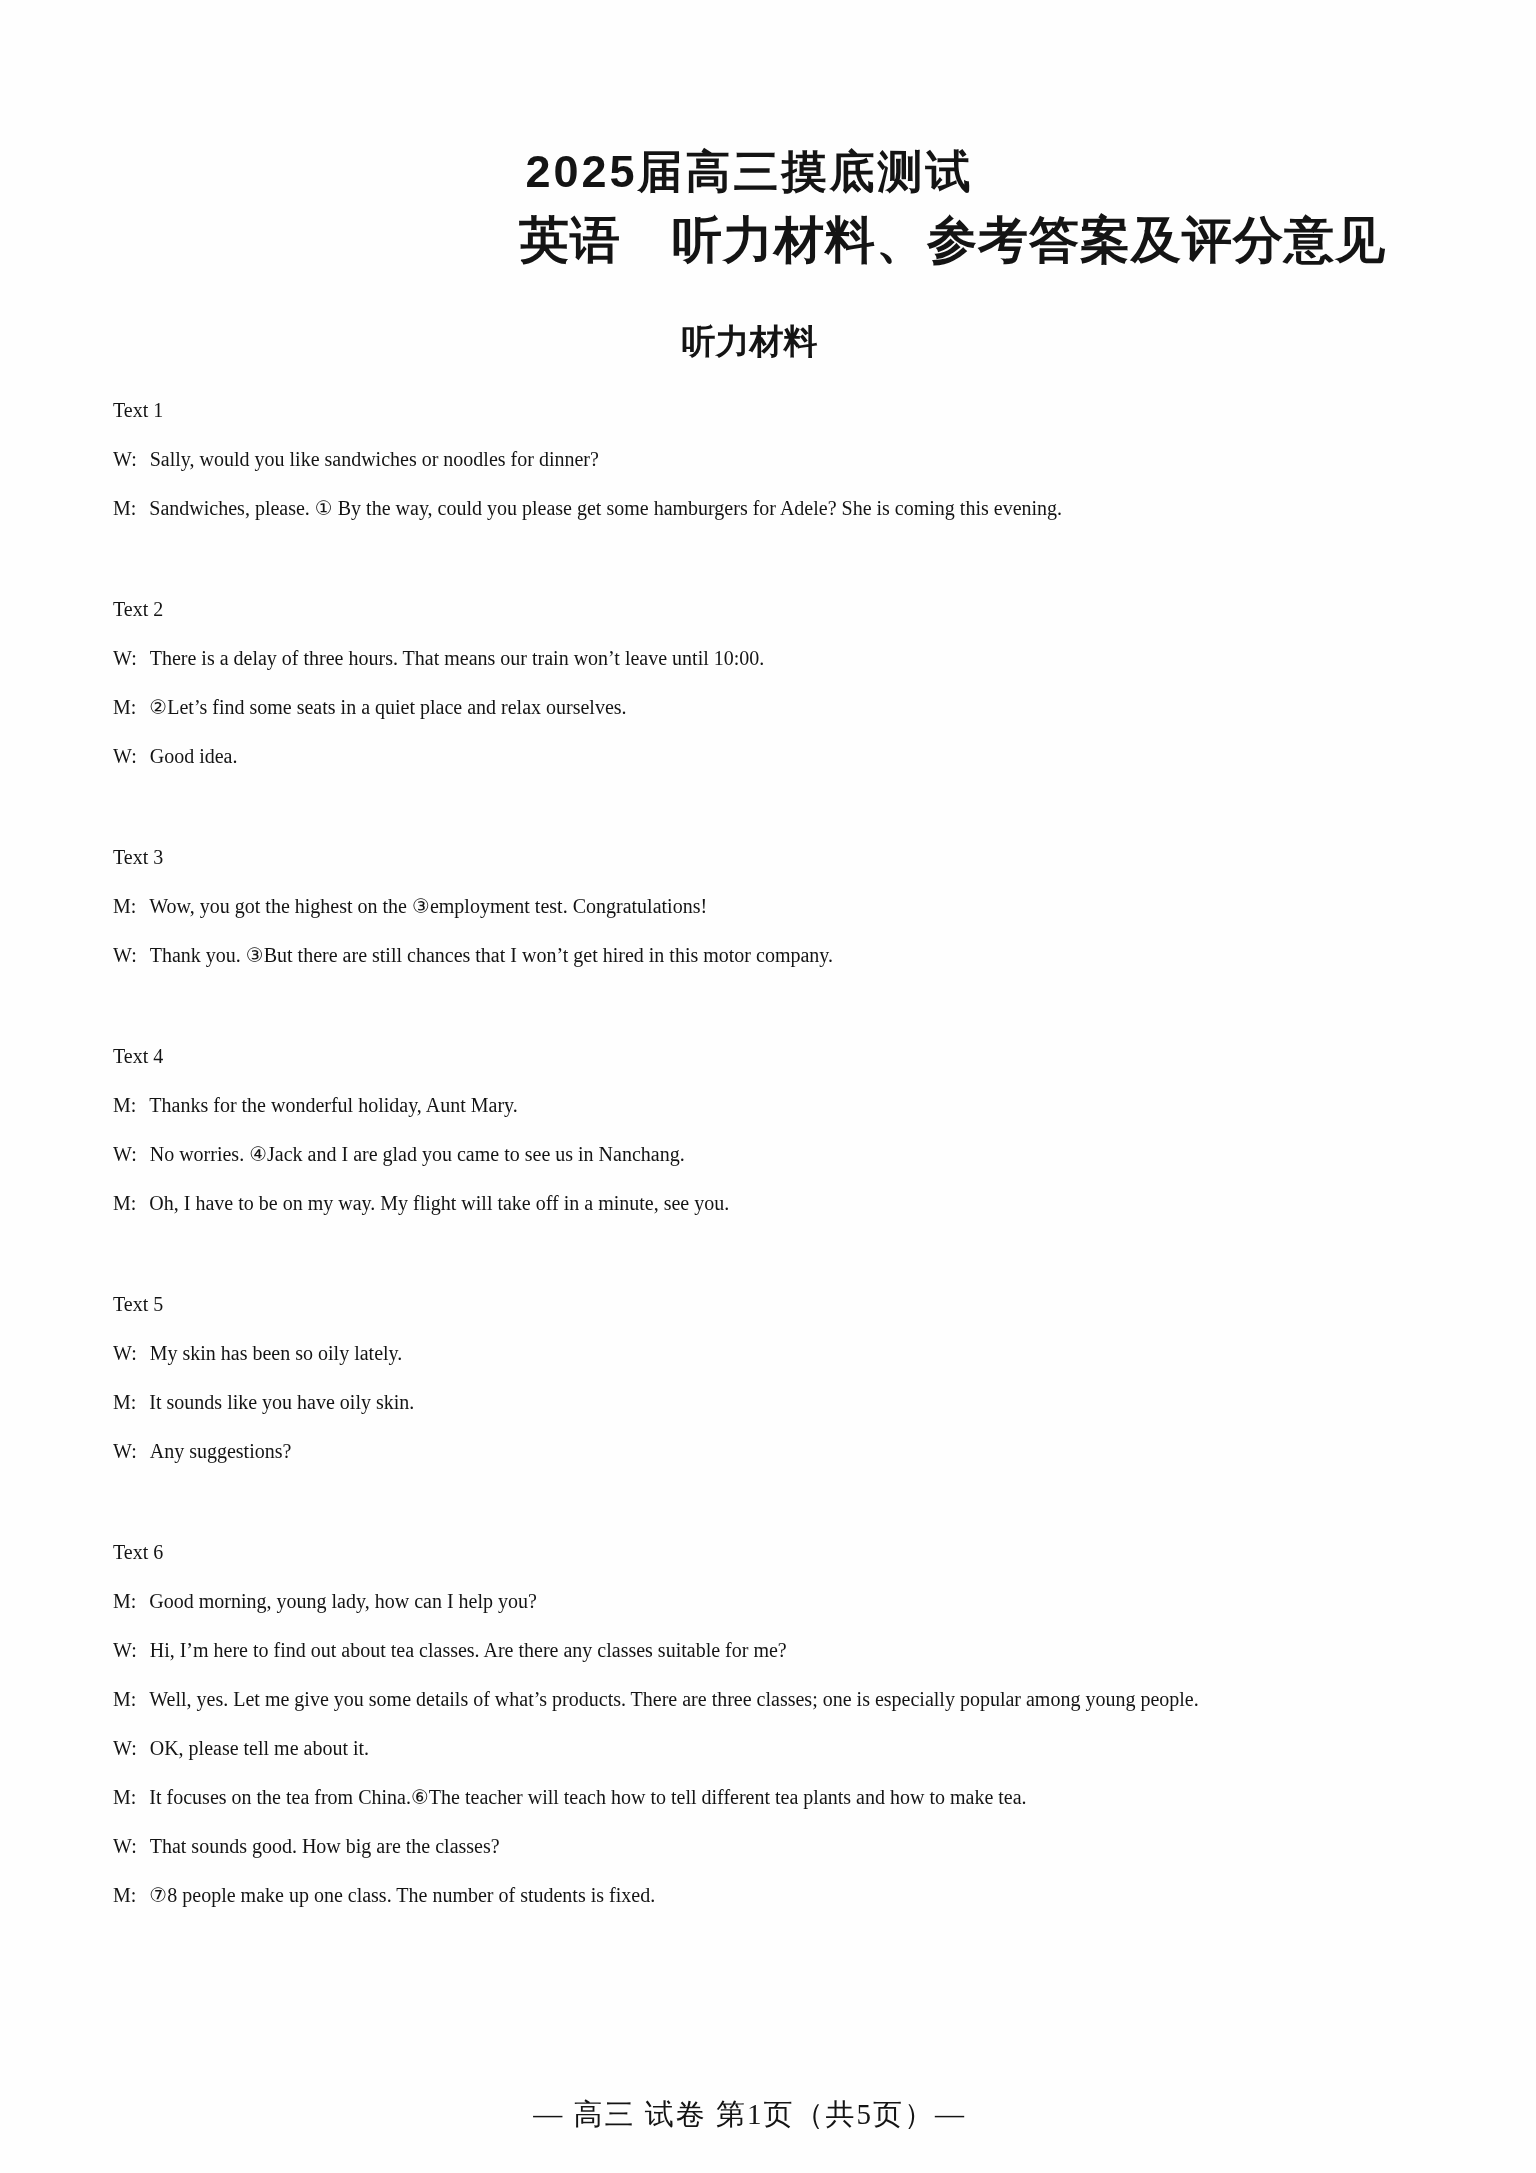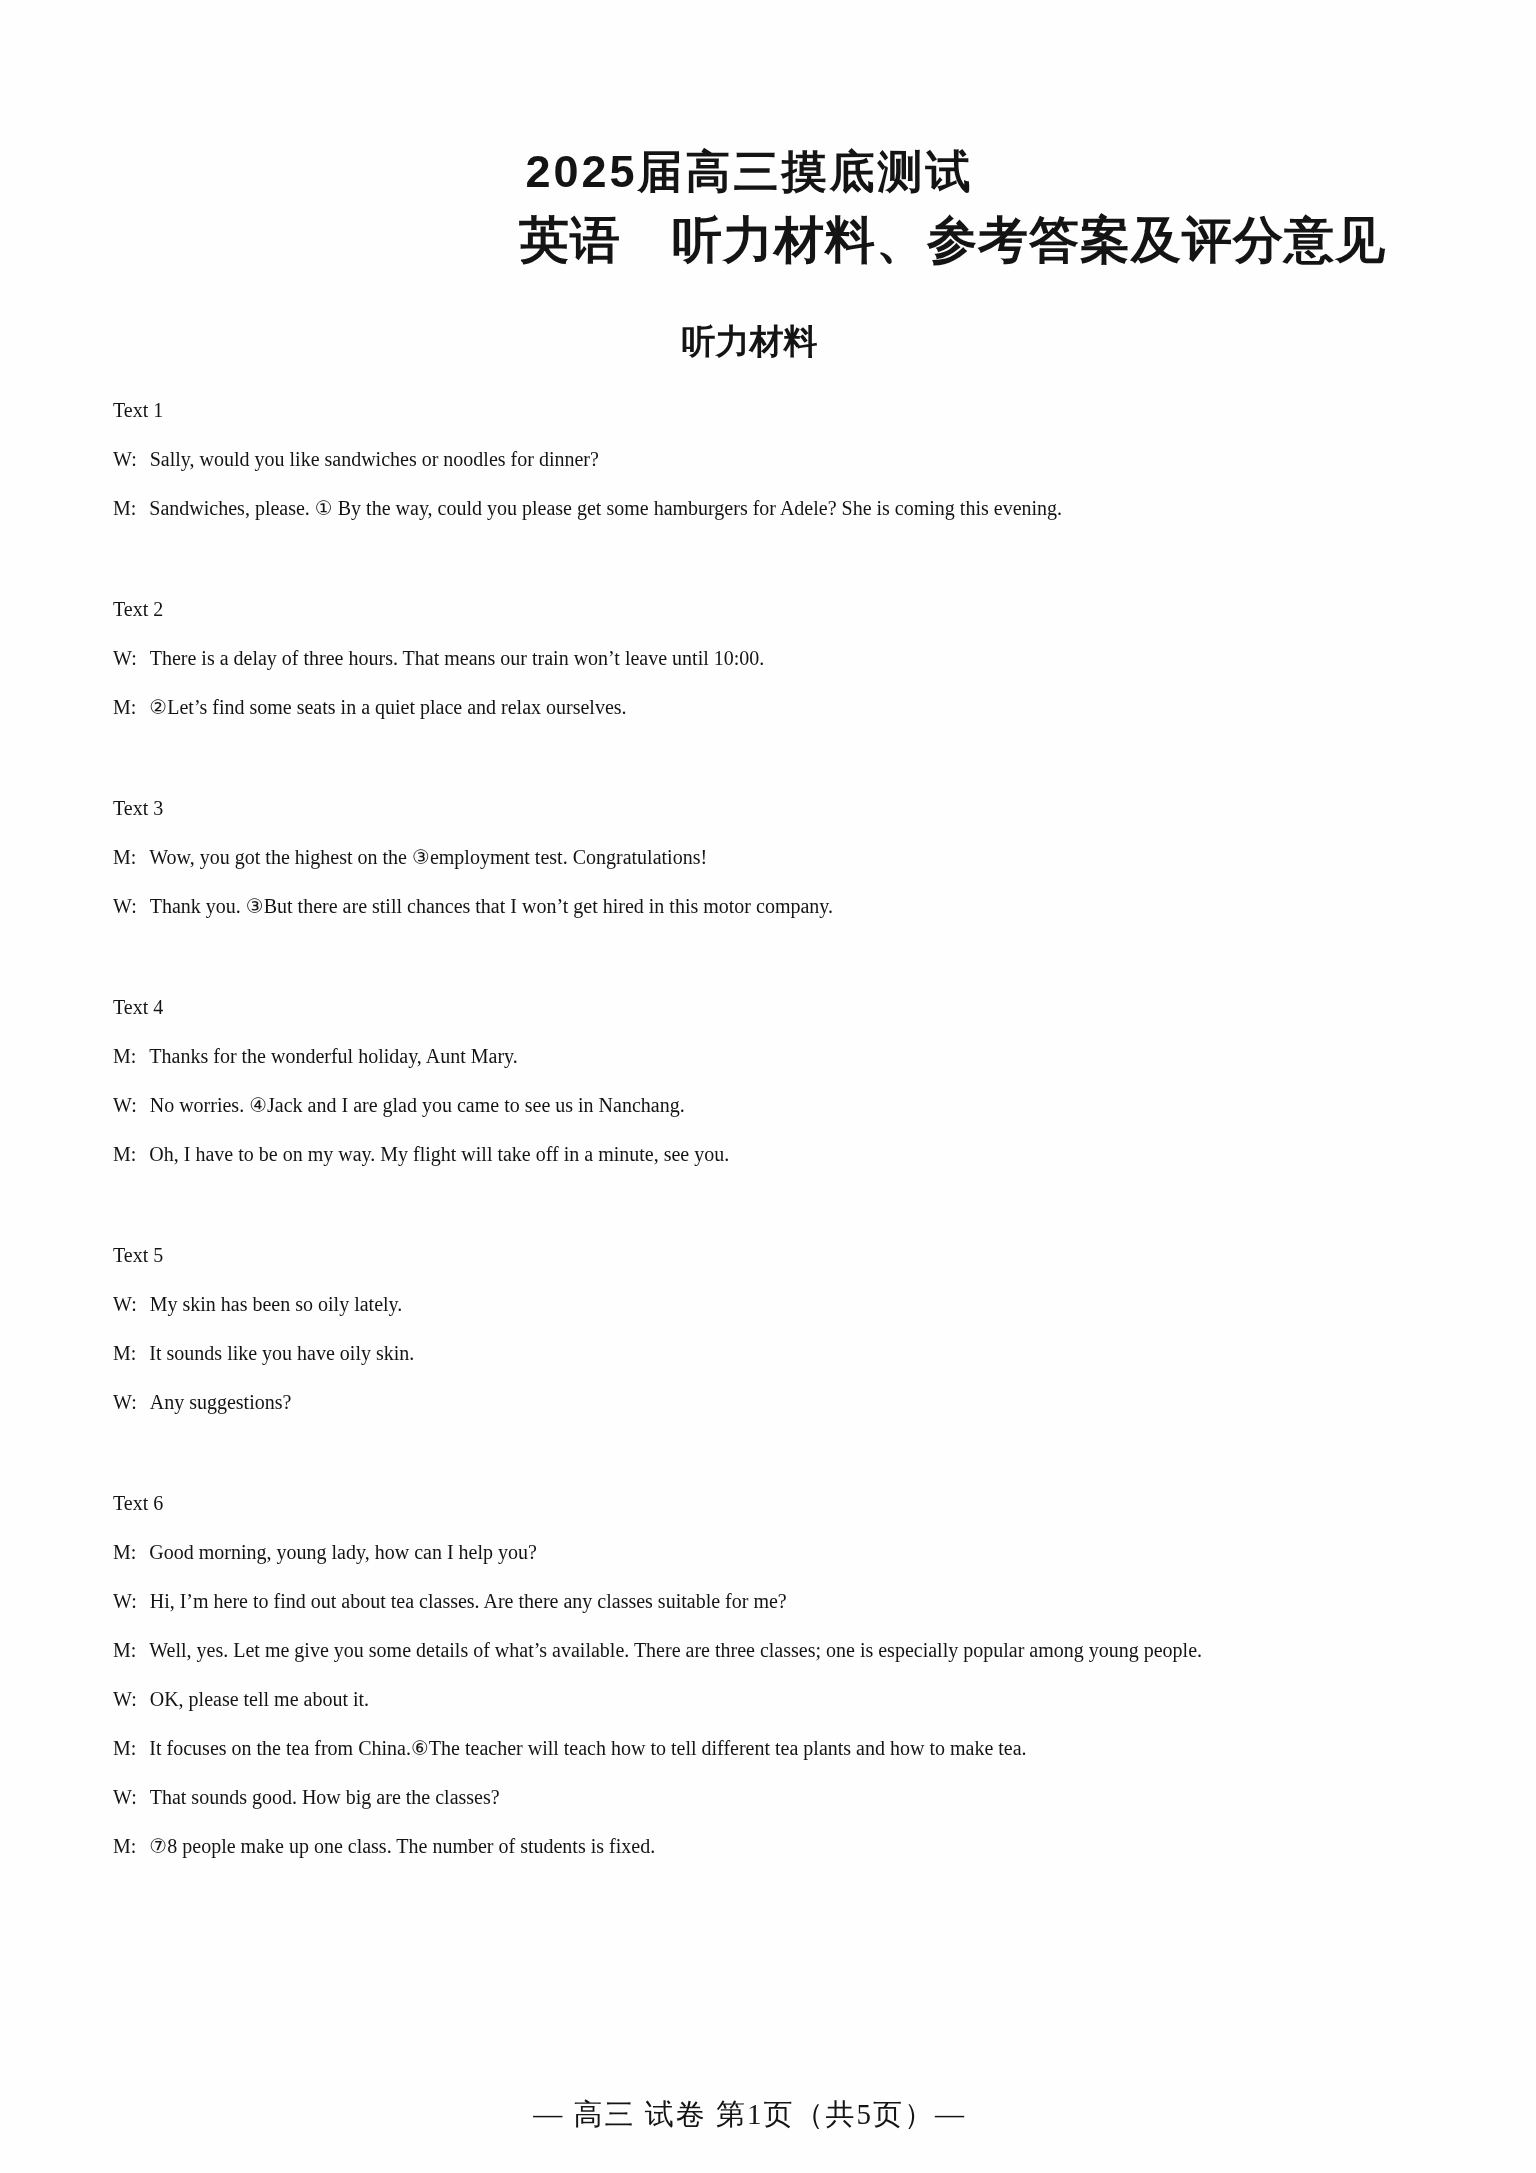--- a/index.html
+++ b/index.html
@@ -88,20 +88,21 @@
   <main class="texts" id="texts-container">
       <section class="text-block">
         <p class="text-label">Text 1</p>
         <p class="line"><span class="speaker">W:</span><span class="content">Sally, would you like sandwiches or noodles for dinner?</span></p>
         <p class="line"><span class="speaker">M:</span><span class="content">Sandwiches, please. ① By the way, could you please get some hamburgers for Adele? She is coming this evening.</span></p>
       </section>
       <section class="text-block">
         <p class="text-label">Text 2</p>
         <p class="line"><span class="speaker">W:</span><span class="content">There is a delay of three hours. That means our train won’t leave until 10:00.</span></p>
         <p class="line"><span class="speaker">M:</span><span class="content">②Let’s find some seats in a quiet place and relax ourselves.</span></p>
+        <p class="line"><span class="speaker">W:</span><span class="content">Good idea.</span></p>
       </section>
       <section class="text-block">
         <p class="text-label">Text 3</p>
         <p class="line"><span class="speaker">M:</span><span class="content">Wow, you got the highest on the ③employment test. Congratulations!</span></p>
         <p class="line"><span class="speaker">W:</span><span class="content">Thank you. ③But there are still chances that I won’t get hired in this motor company.</span></p>
       </section>
       <section class="text-block">
         <p class="text-label">Text 4</p>
         <p class="line"><span class="speaker">M:</span><span class="content">Thanks for the wonderful holiday, Aunt Mary.</span></p>
         <p class="line"><span class="speaker">W:</span><span class="content">No worries. ④Jack and I are glad you came to see us in Nanchang.</span></p>
@@ -110,21 +111,21 @@
       <section class="text-block">
         <p class="text-label">Text 5</p>
         <p class="line"><span class="speaker">W:</span><span class="content">My skin has been so oily lately.</span></p>
         <p class="line"><span class="speaker">M:</span><span class="content">It sounds like you have oily skin.</span></p>
         <p class="line"><span class="speaker">W:</span><span class="content">Any suggestions?</span></p>
       </section>
       <section class="text-block">
         <p class="text-label">Text 6</p>
         <p class="line"><span class="speaker">M:</span><span class="content">Good morning, young lady, how can I help you?</span></p>
         <p class="line"><span class="speaker">W:</span><span class="content">Hi, I’m here to find out about tea classes. Are there any classes suitable for me?</span></p>
-        <p class="line"><span class="speaker">M:</span><span class="content">Well, yes. Let me give you some details of what’s available. There are three classes; one is especially popular among young people.</span></p>
+        <p class="line"><span class="speaker">M:</span><span class="content">Well, yes. Let me give you some details of what’s products. There are three classes; one is especially popular among young people.</span></p>
         <p class="line"><span class="speaker">W:</span><span class="content">OK, please tell me about it.</span></p>
         <p class="line"><span class="speaker">M:</span><span class="content">It focuses on the tea from China.⑥The teacher will teach how to tell different tea plants and how to make tea.</span></p>
         <p class="line"><span class="speaker">W:</span><span class="content">That sounds good. How big are the classes?</span></p>
         <p class="line"><span class="speaker">M:</span><span class="content">⑦8 people make up one class. The number of students is fixed.</span></p>
       </section>
     </main>
 
   <footer class="page-footer">
     <span>— 高三 试卷 第1页（共5页）—</span>
   </footer>

